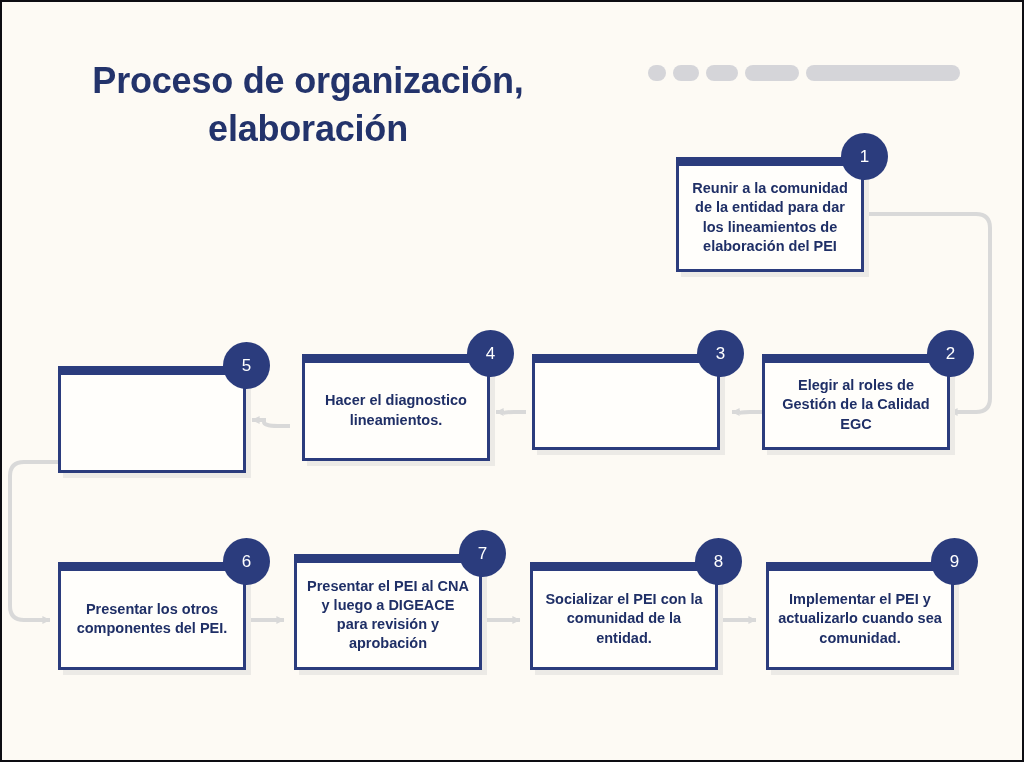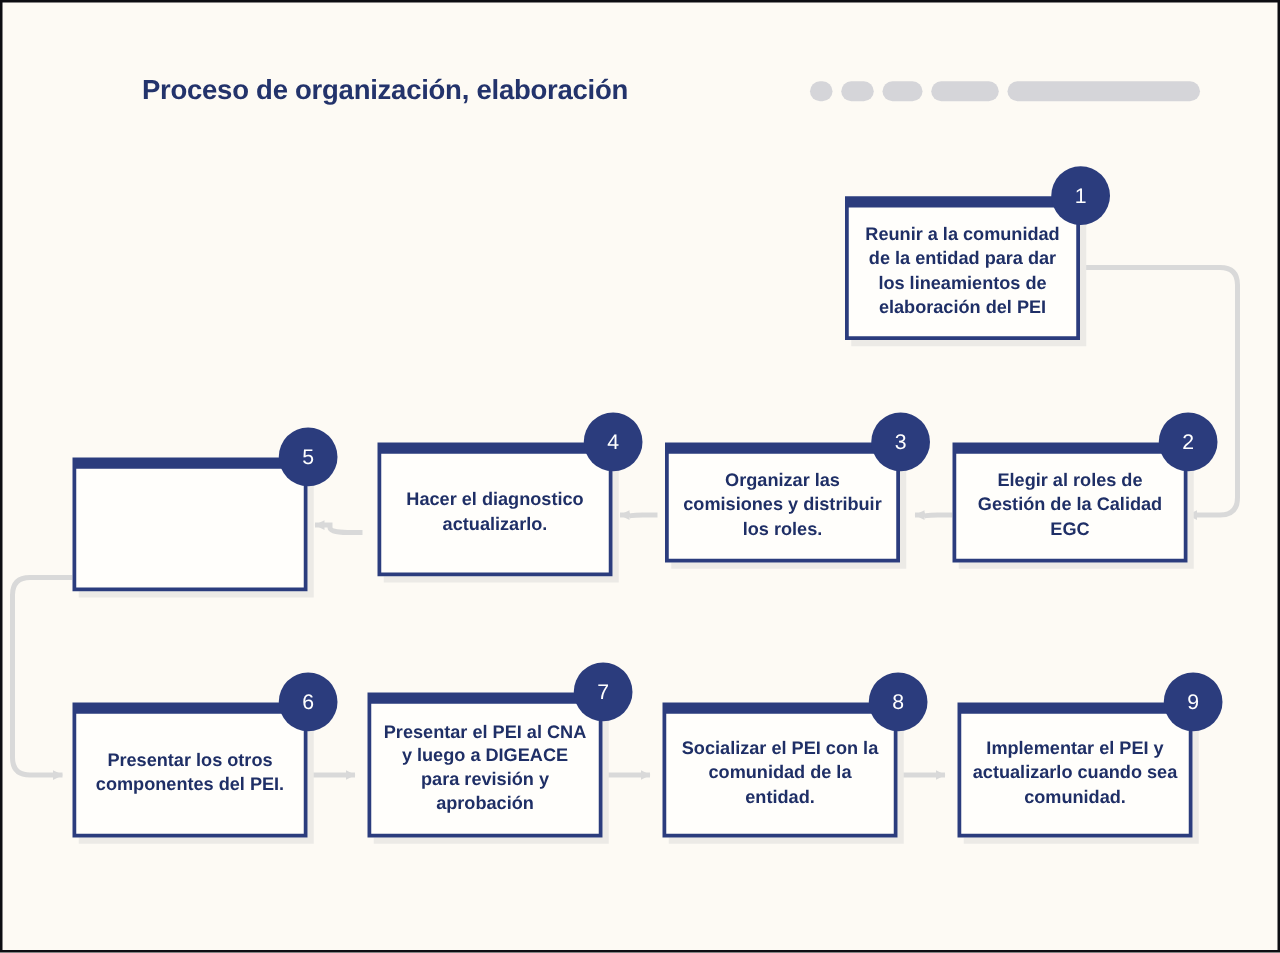--- a/index.html
+++ b/index.html
@@ -25,21 +25,21 @@
     overflow: hidden;
   }
 
   
   #title {
     position: absolute;
     left: 16px;
     top: 55px;
     width: 580px;
     text-align: center;
-    font-size: 22px;
+    font-size: 36px;
     line-height: 1.33;
     font-weight: bold;
     color: #23336b;
     letter-spacing: -0.2px;
   }
   #title .l2 { display: block; }
 
   
   #pills {
     position: absolute;
@@ -168,28 +168,27 @@
   <div class="node" style="left:760px; top:352px; width:188px; height:96px;">
     <div class="shadow"></div>
     <div class="frame"></div>
     <div class="label">Elegir al roles de Gestión de la Calidad EGC</div>
     <div class="badge">2</div>
   </div>
 
   <div class="node" style="left:530px; top:352px; width:188px; height:96px;">
     <div class="shadow"></div>
     <div class="frame"></div>
-    <div class="label">Organizar las comisiones y distribuir los roles.</div>
     <div class="badge">3</div>
   </div>
 
   <div class="node" style="left:300px; top:352px; width:188px; height:107px;">
     <div class="shadow"></div>
     <div class="frame"></div>
-    <div class="label">Hacer el diagnostico actualizarlo.</div>
+    <div class="label">Hacer el diagnostico lineamientos.</div>
     <div class="badge">4</div>
   </div>
 
   <div class="node" style="left:56px; top:364px; width:188px; height:107px;">
     <div class="shadow"></div>
     <div class="frame"></div>
     <div class="badge">5</div>
   </div>
 
   <div class="node" style="left:56px; top:560px; width:188px; height:108px;">

